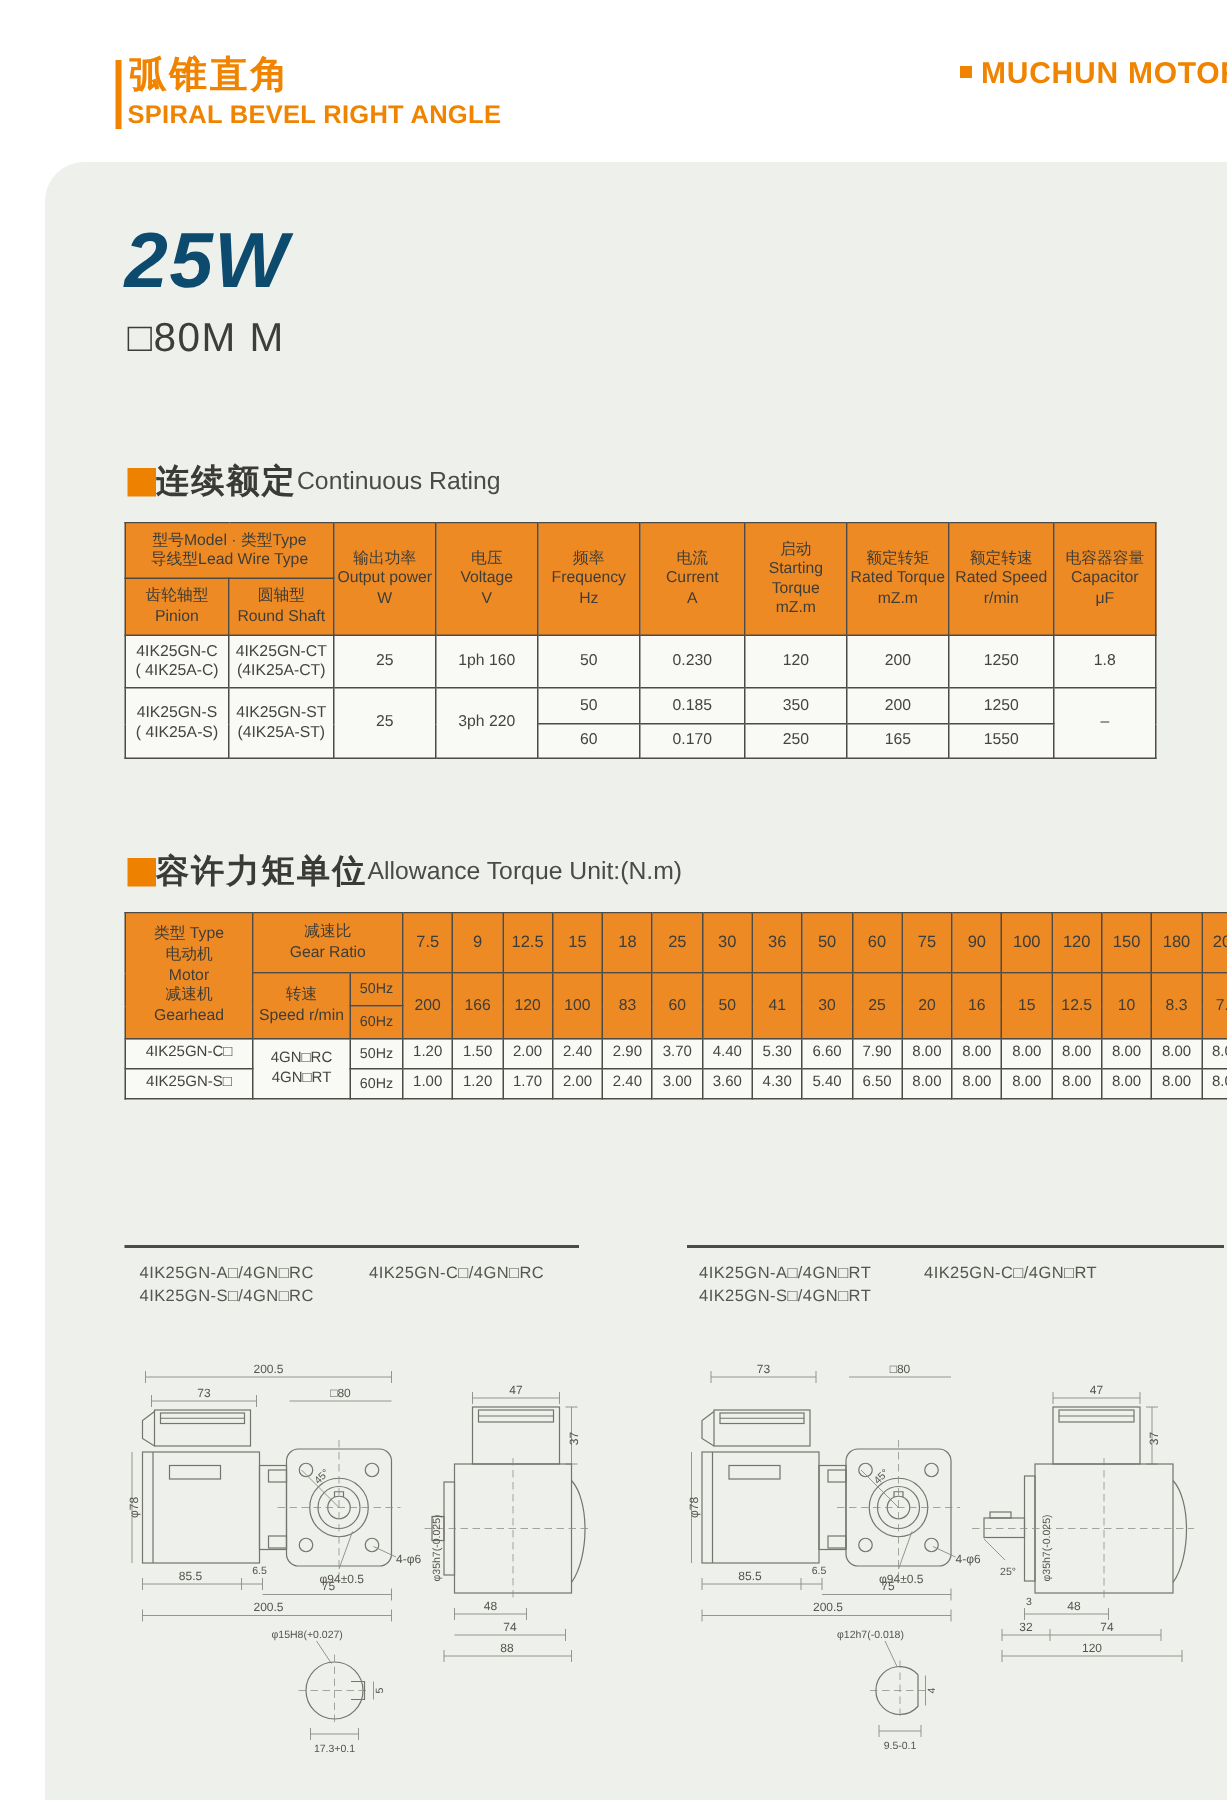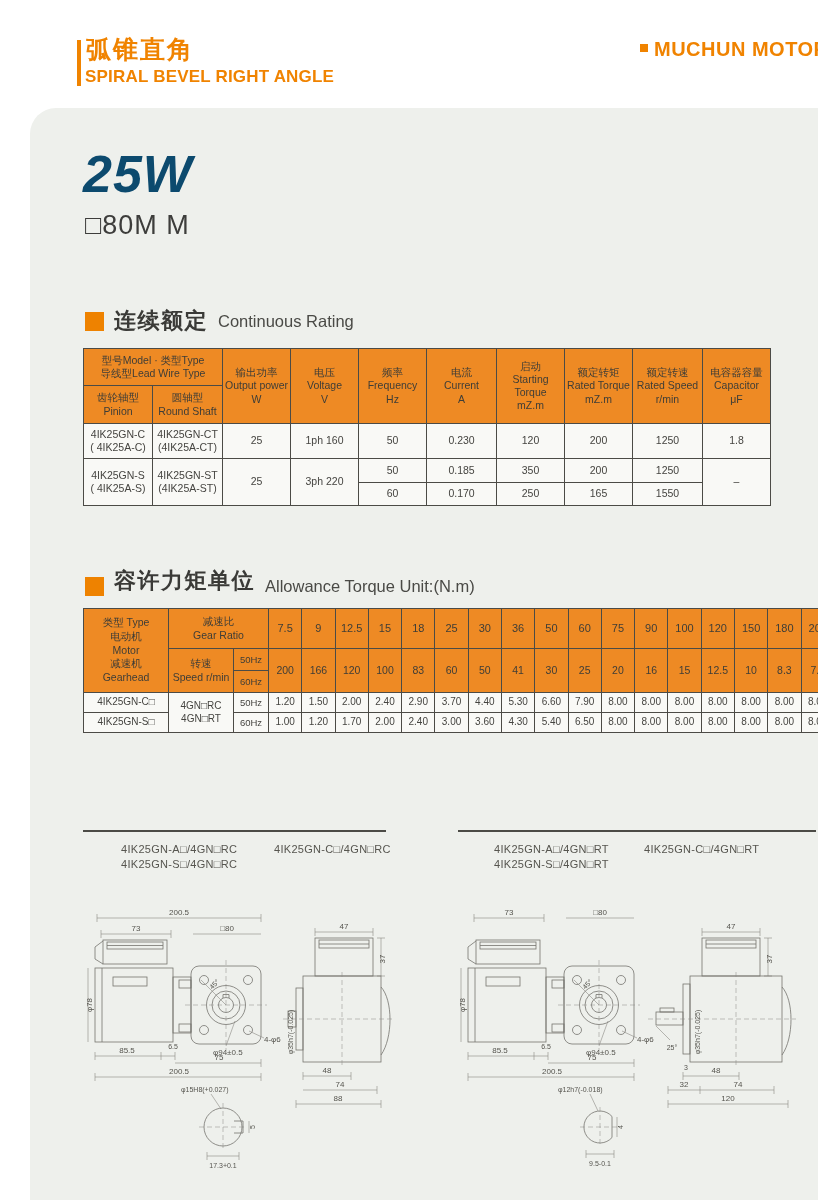--- a/index.html
+++ b/index.html
@@ -11,38 +11,38 @@
   .accent-bar{position:absolute;left:77px;top:40px;width:4px;height:46px;background:#f08300;}
   .title-zh{position:absolute;left:67px;top:33px;font-size:25px;font-weight:bold;color:#f08300;letter-spacing:2px;margin-left:19px;}
   .title-en{position:absolute;left:85px;top:67px;font-size:17px;font-weight:bold;color:#f08300;letter-spacing:.2px;}
   .logo{position:absolute;left:640px;top:38px;display:flex;align-items:flex-start;gap:6px;
         color:#f08300;font-weight:bold;font-size:20px;letter-spacing:.5px;white-space:nowrap;}
   .logo .bullet{width:8px;height:8px;background:#f08300;margin-top:6px;}
   .power{position:absolute;left:83px;top:144px;font-size:52px;font-weight:bold;font-style:italic;
          color:#0c4a6e;letter-spacing:1px;}
   .frame{position:absolute;left:85px;top:210px;font-size:27px;color:#3d3d3b;letter-spacing:1px;}
   
-  .sec{position:absolute;display:flex;align-items:center;gap:10px;}
+  .sec{position:absolute;display:flex;align-items:center;}
   .sec .sq{width:19px;height:19px;background:#ee8200;flex:0 0 auto;}
   .sec .zh{font-size:22px;font-weight:bold;color:#3a3a37;letter-spacing:1.5px;}
   .sec .en{font-size:16.5px;color:#4a4a46;}
   
   table{border-collapse:collapse;position:absolute;table-layout:fixed;}
   .t1{left:83px;top:348px;width:687px;font-size:10.5px;}
   .t2{left:83px;top:608px;width:752px;font-size:10.5px;}
   th,td{border:1px solid #4c4b46;text-align:center;vertical-align:middle;padding:0;line-height:1.25;}
   th{background:#ee8a24;color:#3e3d37;font-weight:normal;}
   td{background:#f9f9f6;color:#454440;}
   .t2 th.ratio{font-size:11px;}
   .t2 td{font-size:10px;}
   .t2 .hz{font-size:9.5px;}
   .t2 .typecell div{line-height:1.3;}
   
   .rule{position:absolute;height:2px;background:#4c4b46;}
-  .model-label{position:absolute;font-size:11px;color:#56554f;letter-spacing:.3px;white-space:nowrap;margin-left:28px;}
+  .model-label{position:absolute;font-size:11px;color:#56554f;letter-spacing:.3px;white-space:nowrap;}
   .draw{position:absolute;}
   .draw line,.draw rect,.draw path,.draw circle,.draw polyline{stroke:#75746e;stroke-width:.8;fill:none;}
   .draw .dim{stroke:#8b8a84;stroke-width:.6;}
   .draw .dash{stroke:#8b8a84;stroke-width:.5;stroke-dasharray:5 3;}
   .draw text{fill:#55544e;font-size:8px;stroke:none;text-anchor:middle;font-family:inherit;}
   .draw .sm{font-size:7px;}
   .draw .st{text-anchor:start;}
   .foot{position:absolute;left:638px;top:1146px;width:180px;height:38px;background:#121212;
         color:#fff;display:flex;align-items:center;justify-content:center;font-size:14px;letter-spacing:.5px;}
 </style>
@@ -178,21 +178,21 @@
     <tr style="height:23px">
       <td>60</td>
       <td>0.170</td>
       <td>250</td>
       <td>165</td>
       <td>1550</td>
     </tr>
   </tbody>
     </table>
 
-  <div class="sec" style="left:85px;top:566px;align-items:flex-end;">
+  <div class="sec" style="left:85px;top:566px;">
     <span class="sq"></span>
     <span class="zh">容许力矩单位</span>
     <span class="en">Allowance Torque Unit:(N.m)</span>
   </div>
 
   <table class="t2">
     <colgroup>
         <col style="width:85px">
         <col style="width:65px">
         <col style="width:35px">

